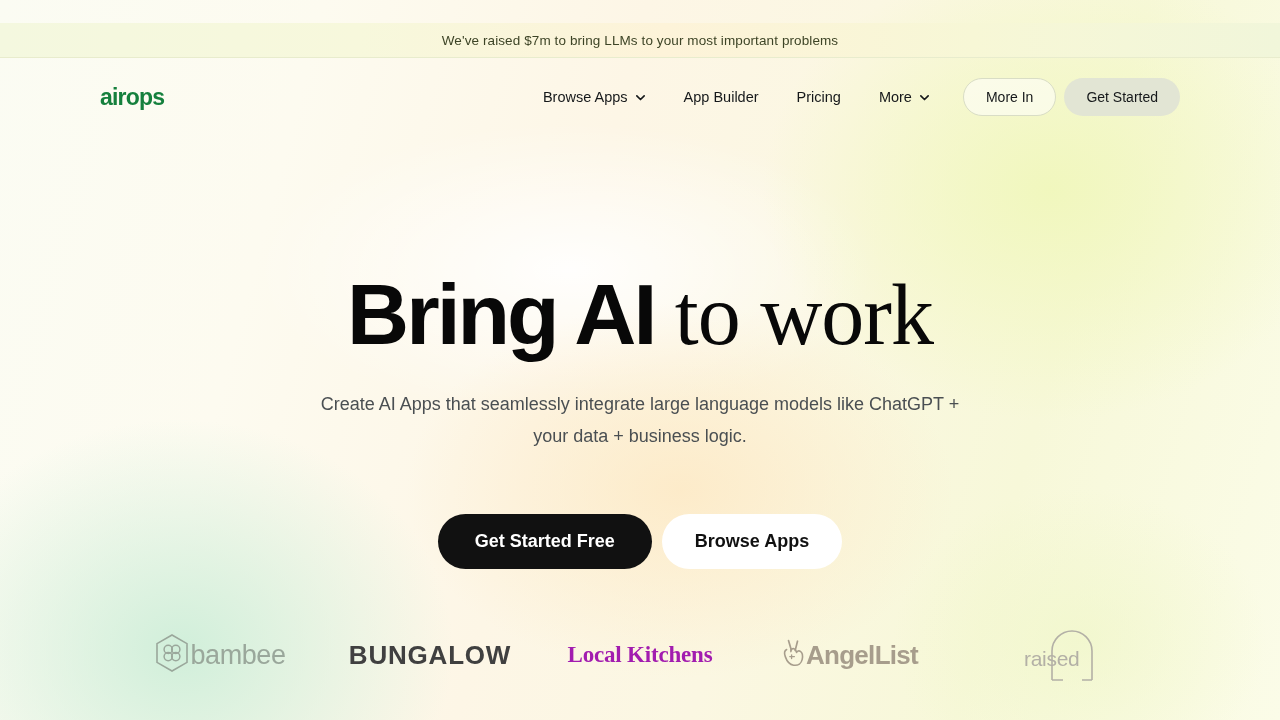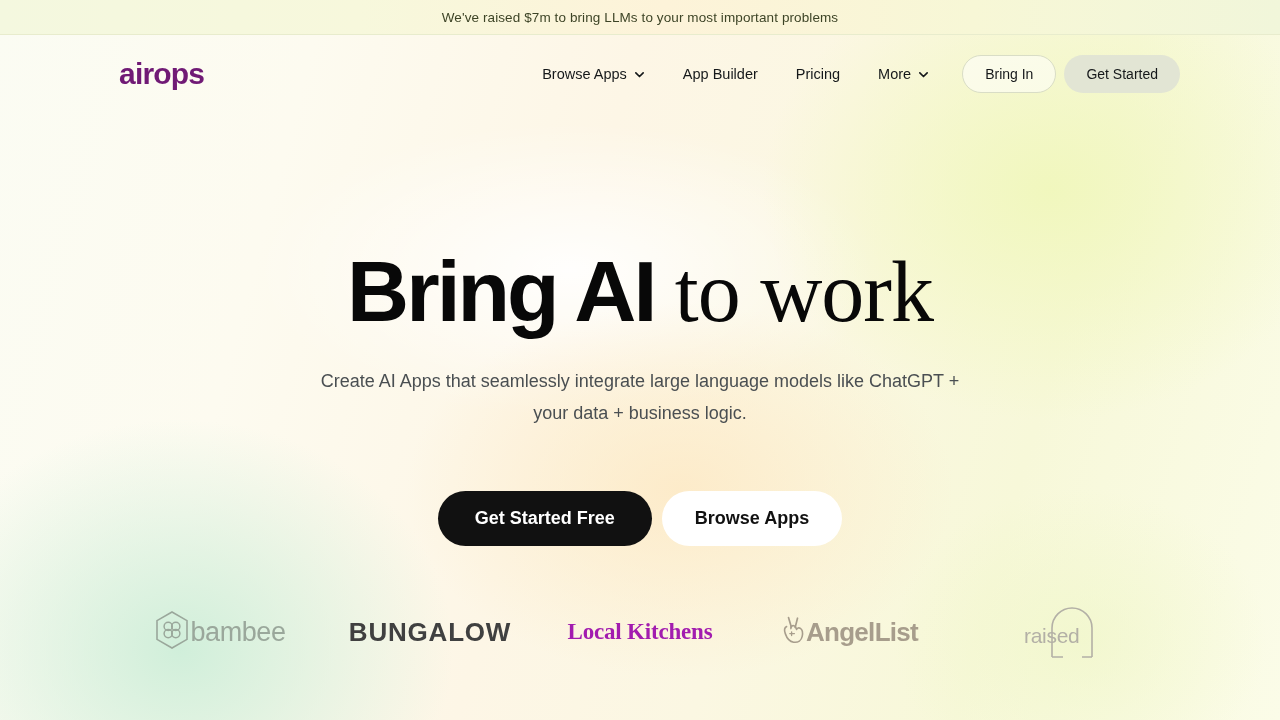--- a/index.html
+++ b/index.html
@@ -83,42 +83,42 @@
   .page { position: relative; z-index: 2; }
 
   
   .banner {
     height: 35px;
     display: flex;
     align-items: center;
     justify-content: center;
     background: linear-gradient(90deg, #f4f8df 0%, #f7f8dc 28%, #fdf3d9 52%, #f7f7d6 76%, #f1f6da 100%);
     border-bottom: 1px solid #e8eccd;
+    margin-top: 23px;
   }
   .banner-text {
     font-size: 13.5px;
     color: #3d4426;
     letter-spacing: 0.1px;
   }
 
   
   .header {
     height: 78px;
     display: flex;
     align-items: center;
     padding: 0 100px;
   }
   .logo {
-    font-size: 30px;
-    font-weight: bold;
-    color: #701a75;
+    font-size: 23px;
+    font-weight: bold;
+    color: #15803d;
     letter-spacing: -0.8px;
     line-height: 1;
     user-select: none;
-    margin-left: 19px;
   }
 
   .nav {
     margin-left: auto;
     display: flex;
     align-items: center;
     gap: 0;
   }
   .nav-item {
     display: flex;
@@ -334,21 +334,21 @@
       <div class="nav-item">
         <span>More</span>
         <span class="chev">
           <svg viewBox="0 0 12 12">
               <path d="M2 4.2 L6 8.2 L10 4.2" fill="none" stroke="currentColor" stroke-width="1.8" stroke-linecap="round" stroke-linejoin="round"></path>
             </svg>
         </span>
       </div>
 
       <div class="auth">
-        <button class="btn-signin">Bring In</button>
+        <button class="btn-signin">More In</button>
         <button class="btn-getstarted">Get Started</button>
       </div>
 
     </div>
   </div>
 
   <div class="hero">
 
     <h1 class="headline">
       <span class="h-bold">Bring AI</span><span class="h-serif"> to work</span>

